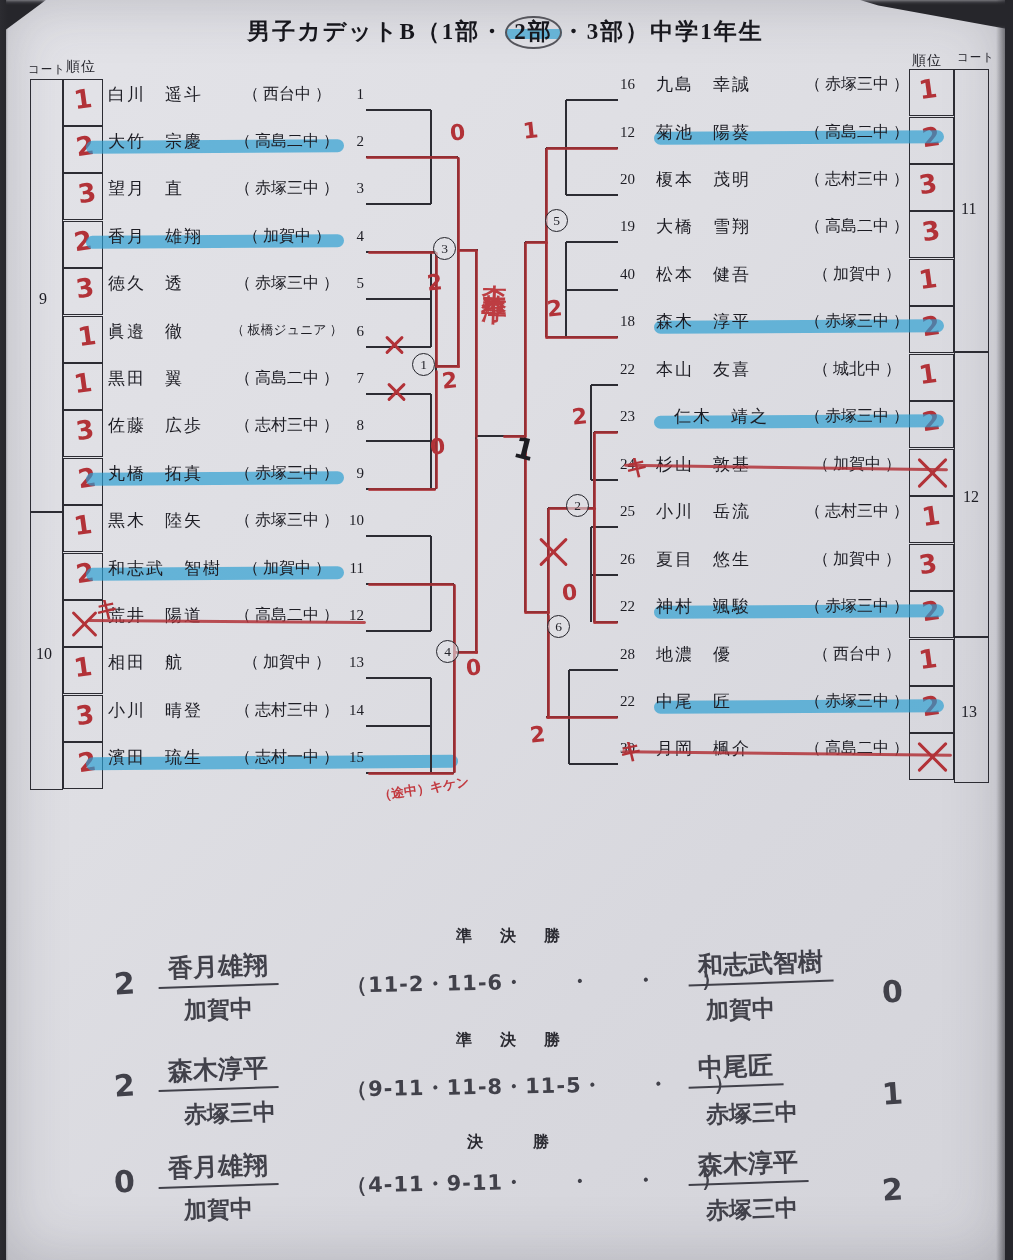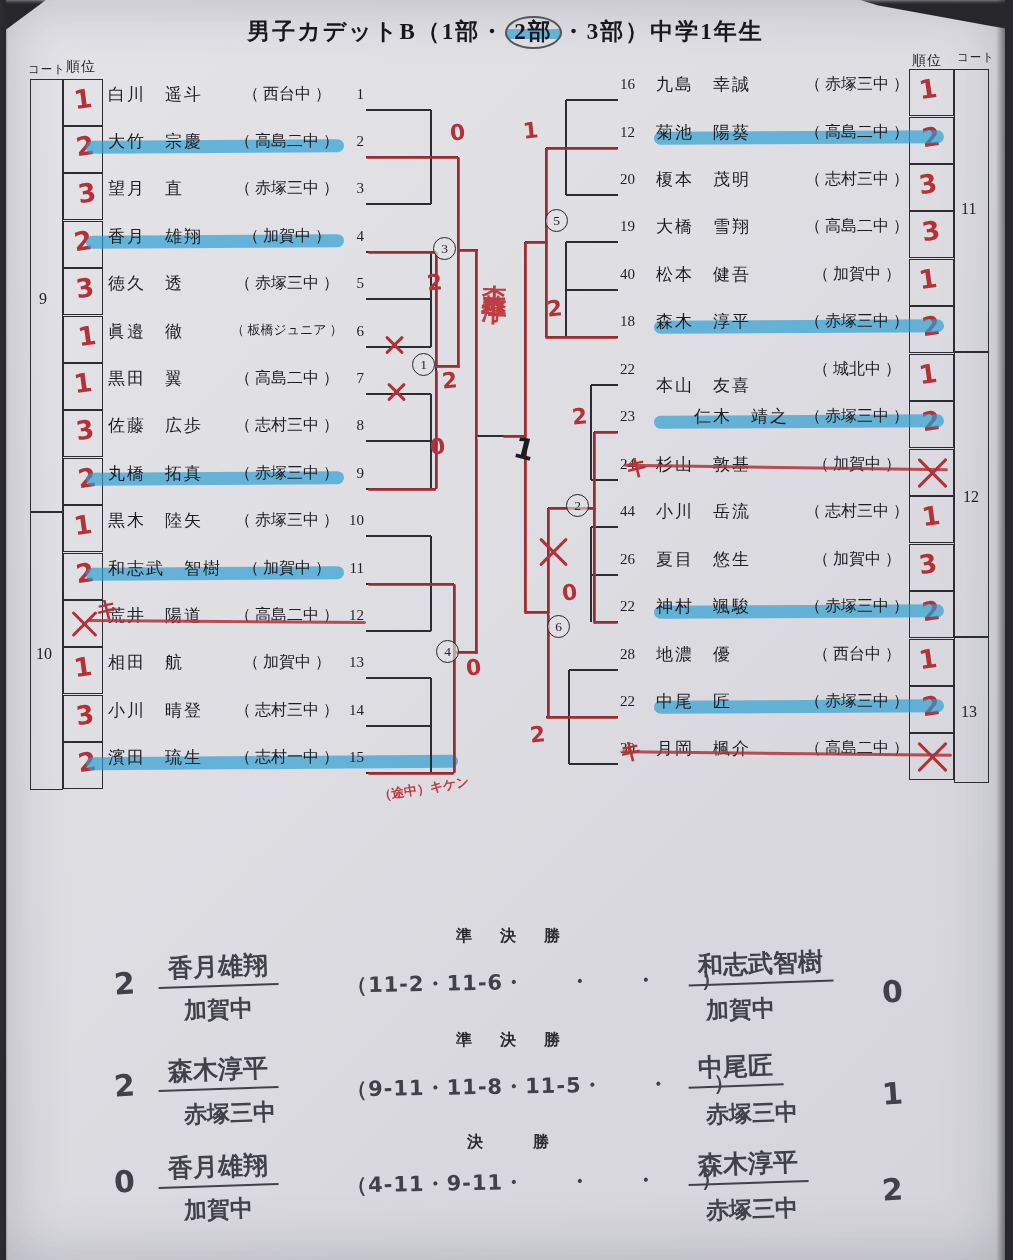--- a/index.html
+++ b/index.html
@@ -205,29 +205,29 @@
         <div class="ptxt pnum" style="left: 614px; top: 218px; width: 26px;">19</div>
         <div class="ptxt name" style="left: 650px; top: 215px;">大橋　雪翔</div>
         <div class="ptxt school" style="left: 788px; top: 216px; width: 126px;">（ 高島二中 ）</div>
         <div class="ptxt pnum" style="left: 614px; top: 266px; width: 26px;">40</div>
         <div class="ptxt name" style="left: 650px; top: 263px; font-family: Liberation Serif, serif;">松本　健吾</div>
         <div class="ptxt school" style="left: 788px; top: 264px; width: 126px;">（ 加賀中 ）</div>
         <div class="ptxt pnum" style="left: 614px; top: 313px; width: 26px;">18</div>
         <div class="ptxt name" style="left: 650px; top: 310px;">森木　淳平</div>
         <div class="ptxt school" style="left: 788px; top: 311px; width: 126px;">（ 赤塚三中 ）</div>
         <div class="ptxt pnum" style="left: 614px; top: 361px; width: 26px;">22</div>
-        <div class="ptxt name" style="left: 650px; top: 358px; margin-top: 16px;">本山　友喜</div>
+        <div class="ptxt name" style="left: 650px; top: 358px;">本山　友喜</div>
         <div class="ptxt school" style="left: 788px; top: 359px; width: 126px;">（ 城北中 ）</div>
         <div class="ptxt pnum" style="left: 614px; top: 408px; width: 26px;">23</div>
-        <div class="ptxt name" style="left: 688px; top: 405px; text-align: center;">仁木　靖之</div>
+        <div class="ptxt name" style="left: 668px; top: 405px; text-align: center;">仁木　靖之</div>
         <div class="ptxt school" style="left: 788px; top: 406px; width: 126px;">（ 赤塚三中 ）</div>
         <div class="ptxt pnum" style="left: 614px; top: 456px; width: 26px;">24</div>
         <div class="ptxt name" style="left: 650px; top: 453px;">杉山　敦基</div>
         <div class="ptxt school" style="left: 788px; top: 454px; width: 126px;">（ 加賀中 ）</div>
-        <div class="ptxt pnum" style="left: 614px; top: 503px; width: 26px;">44</div>
+        <div class="ptxt pnum" style="left: 614px; top: 503px; width: 26px;">25</div>
         <div class="ptxt name" style="left: 650px; top: 500px;">小川　岳流</div>
         <div class="ptxt school" style="left: 788px; top: 501px; width: 126px;">（ 志村三中 ）</div>
         <div class="ptxt pnum" style="left: 614px; top: 551px; width: 26px;">26</div>
         <div class="ptxt name" style="left: 650px; top: 548px;">夏目　悠生</div>
         <div class="ptxt school" style="left: 788px; top: 549px; width: 126px;">（ 加賀中 ）</div>
         <div class="ptxt pnum" style="left: 614px; top: 598px; width: 26px;">22</div>
         <div class="ptxt name" style="left: 650px; top: 595px;">神村　颯駿</div>
         <div class="ptxt school" style="left: 788px; top: 596px; width: 126px;">（ 赤塚三中 ）</div>
         <div class="ptxt pnum" style="left: 614px; top: 646px; width: 26px;">28</div>
         <div class="ptxt name" style="left: 650px; top: 643px;">地濃　優</div>

